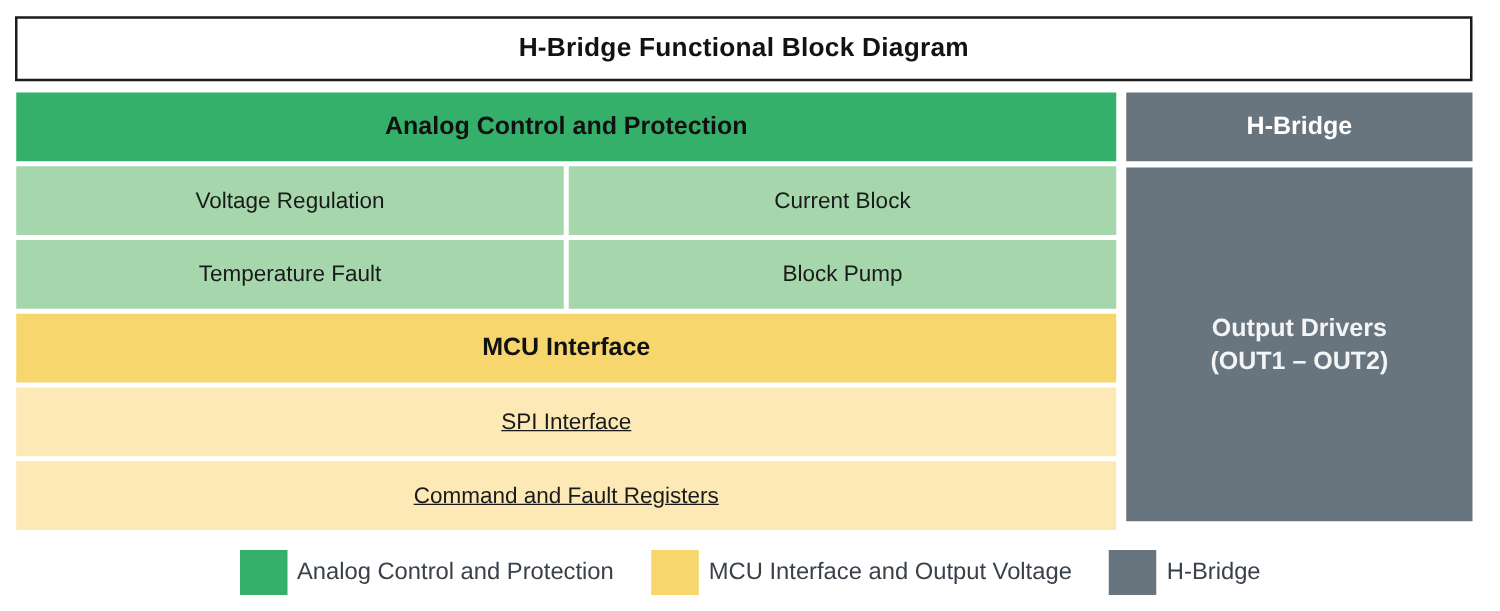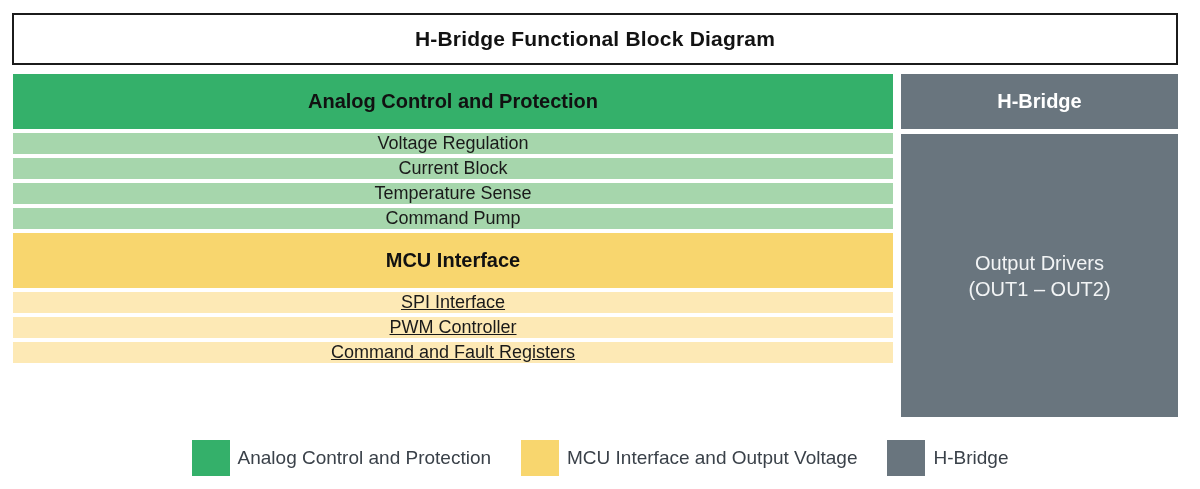--- a/index.html
+++ b/index.html
@@ -73,21 +73,20 @@
     font-weight: bold;
     color: #111111;
   }
   .band-header.green  { background: #34b06a; }
   .band-header.amber  { background: #f8d66e; }
 
   .row {
     display: flex;
     gap: 4px;
     margin-bottom: 4px;
-    flex-direction: column;
   }
   .cell {
     flex: 1 1 0;
     height: 55px;
     box-sizing: border-box;
     display: flex;
     align-items: center;
     justify-content: center;
     font-size: 18px;
     color: #1a1a1a;
@@ -108,20 +107,21 @@
   .hb-body {
     height: 283px;
     background: #69757e;
     color: #f2f4f5;
     font-size: 20px;
     line-height: 1.3;
     display: flex;
     align-items: center;
     justify-content: center;
     text-align: center;
+    font-weight: bold;
   }
   .hb-body .line { display: block; }
 
   
   .legend {
     position: absolute;
     left: 0;
     top: 437px;
     width: 1200px;
     height: 42px;
@@ -159,29 +159,28 @@
   <div class="left-stack">
 
     <div class="band band-header green">Analog Control and Protection</div>
 
     <div class="row">
       <div class="cell lightgreen">Voltage Regulation</div>
       <div class="cell lightgreen">Current Block</div>
     </div>
 
     <div class="row">
-      <div class="cell lightgreen">Temperature Sense</div>
-      <div class="cell lightgreen">Command Pump</div>
+      <div class="cell lightgreen">Temperature Fault</div>
+      <div class="cell lightgreen">Block Pump</div>
     </div>
 
     <div class="band band-header amber">MCU Interface</div>
 
     <div class="row">
       <div class="cell lightamber">SPI Interface</div>
-      <div class="cell lightamber">PWM Controller</div>
     </div>
 
     <div class="row">
       <div class="cell lightamber">Command and Fault Registers</div>
     </div>
 
   </div>
 
   <div class="right-stack">
     <div class="band hb-header">H-Bridge</div>

